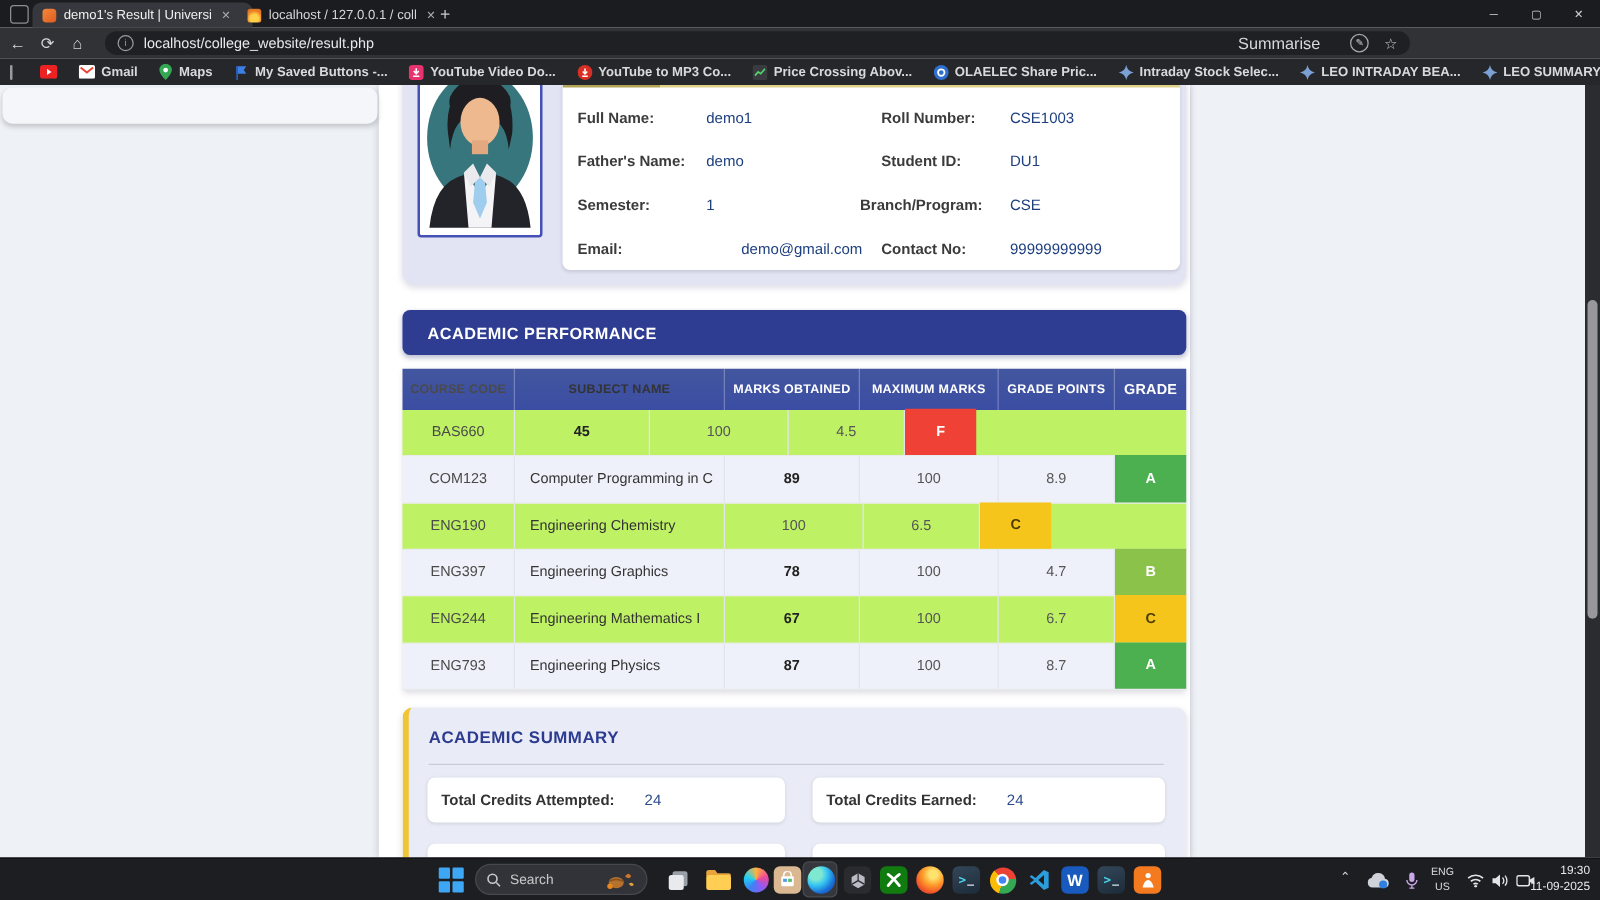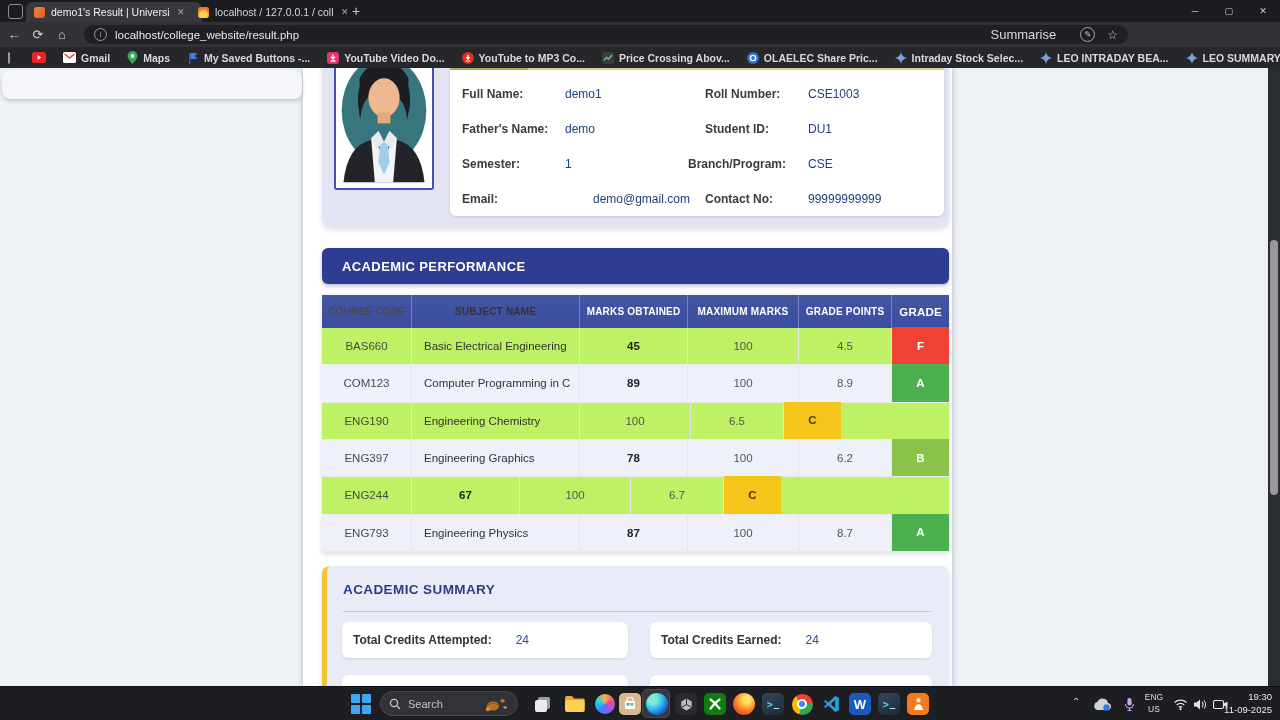--- a/index.html
+++ b/index.html
@@ -291,21 +291,20 @@
       <div class="thead">
         <div class="c code">COURSE CODE</div>
         <div class="c subj" style="justify-content:center;padding-left:0;">SUBJECT NAME</div>
         <div class="c marks" style="font-weight:bold;color:#fff;">MARKS OBTAINED</div>
         <div class="c maxm" style="color:#fff;">MAXIMUM MARKS</div>
         <div class="c pts" style="color:#fff;">GRADE POINTS</div>
         <div class="c grade" style="margin:0;height:auto;">GRADE</div>
       </div>
       <div class="trow">
         <div class="c code">BAS660</div>
-        <div class="c subj">Basic Electrical Engineering</div>
         <div class="c marks">45</div>
         <div class="c maxm">100</div>
         <div class="c pts">4.5</div>
         <div class="c grade" style="background: rgb(239, 65, 54); color: rgb(255, 255, 255);">F</div>
       </div>
       <div class="trow alt">
         <div class="c code">COM123</div>
         <div class="c subj">Computer Programming in C</div>
         <div class="c marks">89</div>
         <div class="c maxm">100</div>
@@ -317,25 +316,26 @@
         <div class="c subj">Engineering Chemistry</div>
         <div class="c maxm">100</div>
         <div class="c pts">6.5</div>
         <div class="c grade" style="background: rgb(245, 197, 28); color: rgb(74, 59, 0);">C</div>
       </div>
       <div class="trow alt">
         <div class="c code">ENG397</div>
         <div class="c subj">Engineering Graphics</div>
         <div class="c marks">78</div>
         <div class="c maxm">100</div>
-        <div class="c pts">6.2</div>
+        <div class="c pts">4.7</div>
         <div class="c grade" style="background: rgb(139, 195, 74); color: rgb(255, 255, 255);">B</div>
       </div>
       <div class="trow">
         <div class="c code">ENG244</div>
+        <div class="c subj">Engineering Mathematics I</div>
         <div class="c marks">67</div>
         <div class="c maxm">100</div>
         <div class="c pts">6.7</div>
         <div class="c grade" style="background: rgb(245, 197, 28); color: rgb(74, 59, 0);">C</div>
       </div>
       <div class="trow alt">
         <div class="c code">ENG793</div>
         <div class="c subj">Engineering Physics</div>
         <div class="c marks">87</div>
         <div class="c maxm">100</div>

